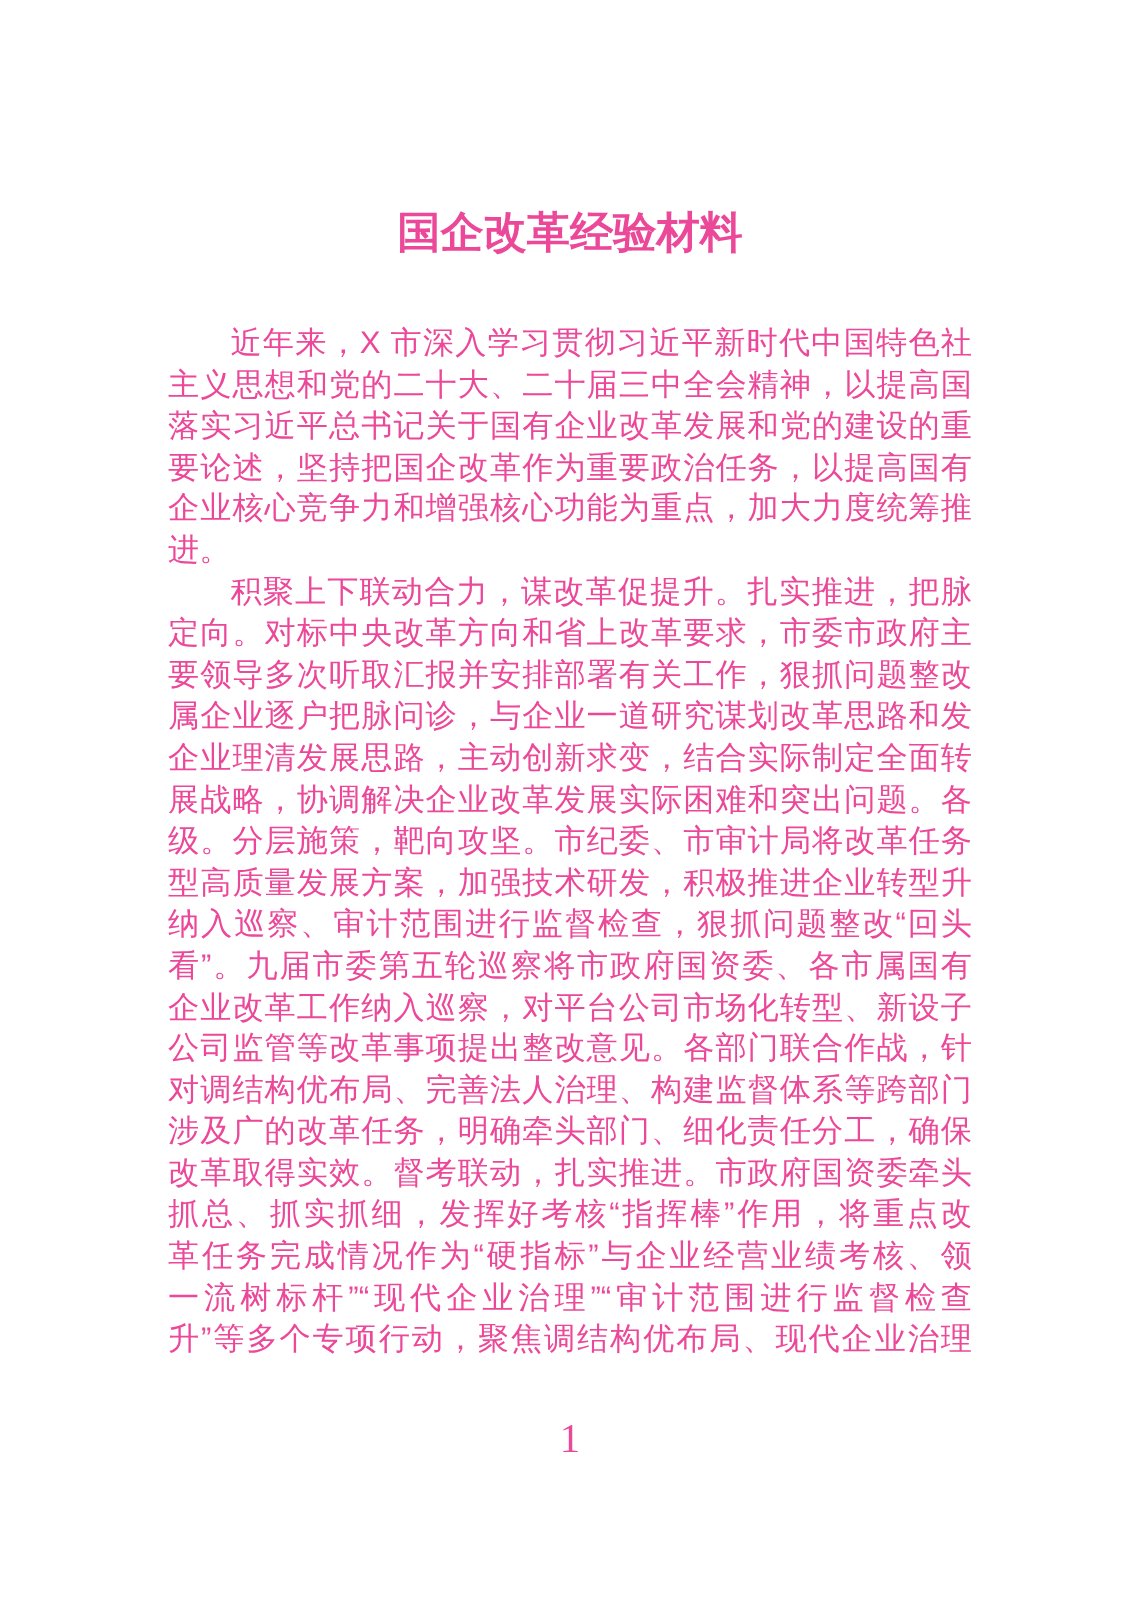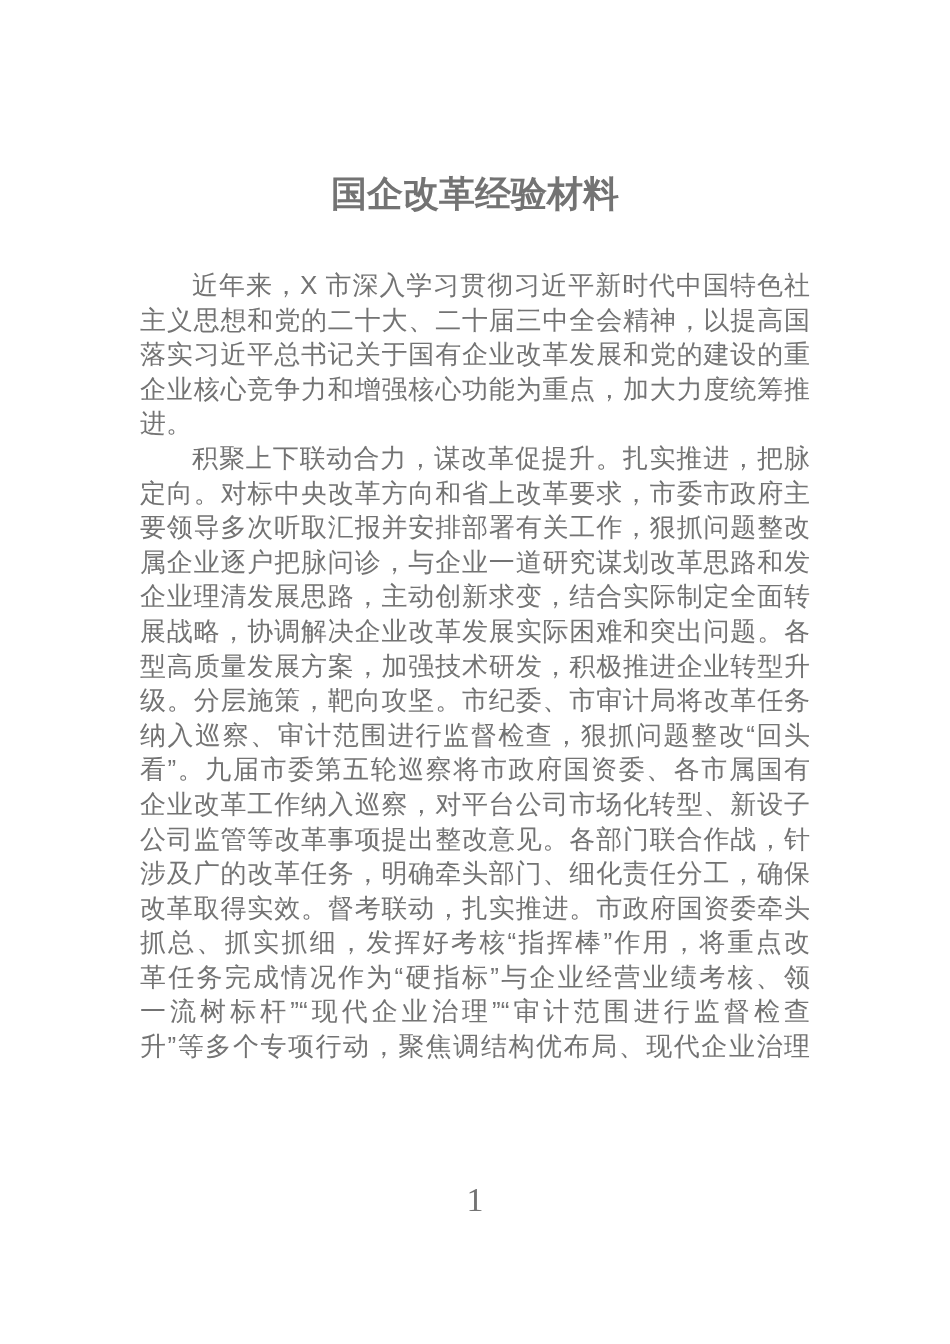--- a/index.html
+++ b/index.html
@@ -6,21 +6,21 @@
     margin: 0;
     padding: 0;
     background: #ffffff;
   }
   .page {
     position: relative;
     width: 950px;
     height: 1344px;
     background: #ffffff;
     overflow: hidden;
-    color: #737373;
+    color: #ec4899;
     font-family: "Liberation Sans", sans-serif;
   }
   .doc-title {
     position: absolute;
     top: 172px;
     left: 0;
     width: 100%;
     text-align: center;
     font-size: 36px;
     line-height: 44px;
@@ -65,36 +65,38 @@
 <body>
 
 <div class="page">
   <div class="doc-title">国企改革经验材料</div>
 
   <div class="doc-body">
       <div class="para">
         <div class="line indent">近年来，X 市深入学习贯彻习近平新时代中国特色社会</div>
         <div class="line">主义思想和党的二十大、二十届三中全会精神，以提高国有</div>
         <div class="line">落实习近平总书记关于国有企业改革发展和党的建设的重</div>
+        <div class="line">要论述，坚持把国企改革作为重要政治任务，以提高国有</div>
         <div class="line">企业核心竞争力和增强核心功能为重点，加大力度统筹推</div>
         <div class="line para-end">进。</div>
       </div>
       <div class="para">
         <div class="line indent">积聚上下联动合力，谋改革促提升。扎实推进，把脉</div>
         <div class="line">定向。对标中央改革方向和省上改革要求，市委市政府主</div>
         <div class="line">要领导多次听取汇报并安排部署有关工作，狠抓问题整改</div>
         <div class="line">属企业逐户把脉问诊，与企业一道研究谋划改革思路和发</div>
         <div class="line">企业理清发展思路，主动创新求变，结合实际制定全面转</div>
         <div class="line">展战略，协调解决企业改革发展实际困难和突出问题。各</div>
+        <div class="line">级。分层施策，靶向攻坚。市纪委、市审计局将改革任务</div>
         <div class="line">型高质量发展方案，加强技术研发，积极推进企业转型升</div>
-        <div class="line">级。分层施策，靶向攻坚。市纪委、市审计局将改革任务</div>
         <div class="line">纳入巡察、审计范围进行监督检查，狠抓问题整改“回头</div>
         <div class="line">看”。九届市委第五轮巡察将市政府国资委、各市属国有</div>
         <div class="line">企业改革工作纳入巡察，对平台公司市场化转型、新设子</div>
         <div class="line">公司监管等改革事项提出整改意见。各部门联合作战，针</div>
+        <div class="line">对调结构优布局、完善法人治理、构建监督体系等跨部门</div>
         <div class="line">涉及广的改革任务，明确牵头部门、细化责任分工，确保</div>
         <div class="line">改革取得实效。督考联动，扎实推进。市政府国资委牵头</div>
         <div class="line">抓总、抓实抓细，发挥好考核“指挥棒”作用，将重点改</div>
         <div class="line">革任务完成情况作为“硬指标”与企业经营业绩考核、领</div>
         <div class="line">一流树标杆”“现代企业治理”“审计范围进行监督检查</div>
         <div class="line">升”等多个专项行动，聚焦调结构优布局、现代企业治理</div>
       </div>
     </div>
 
   <div class="page-num">1</div>

